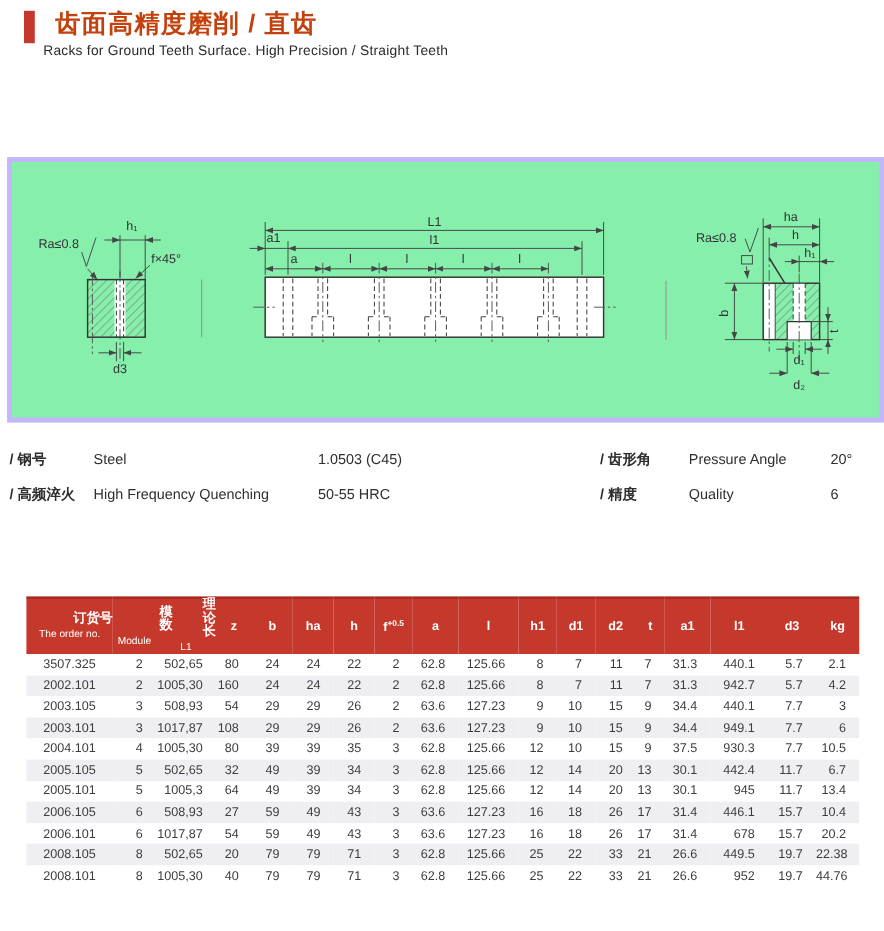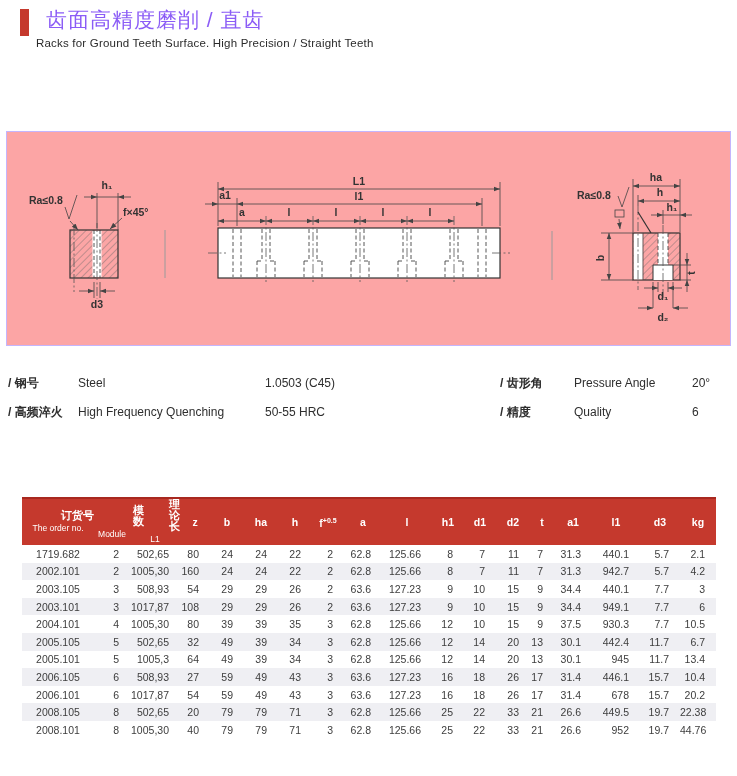--- a/index.html
+++ b/index.html
@@ -1,26 +1,26 @@
 <!DOCTYPE html>
 <html><head>
 <meta charset="utf-8">
 <style>
   html,body{margin:0;padding:0;background:#fff;}
   #page{position:relative;width:737px;height:776px;background:#fff;overflow:hidden;
         font-family:"Liberation Sans",sans-serif;color:#333;}
 
   
   #accent-bar{position:absolute;left:20px;top:9px;width:9px;height:27px;background:#c5392d;}
-  #title-zh{position:absolute;left:46px;top:6px;font-size:21px;font-weight:normal;color:#8b5cf6;letter-spacing:1px;}
+  #title-zh{position:absolute;left:46px;top:6px;font-size:21px;font-weight:bold;color:#c2410c;letter-spacing:1px;}
   #title-en{position:absolute;left:36px;top:37px;font-size:11.5px;color:#2b2b2b;letter-spacing:.2px;}
 
   
   #drawing-box{position:absolute;left:6px;top:131px;width:723px;height:213px;
-               border:1px solid #c4b5fd;background:#fca5a5;font-weight:bold;}
+               border:4px solid #c4b5fd;background:#86efac;}
   #drawing-box svg{display:block;}
   .outline{fill:none;stroke:#333;stroke-width:1.2;}
   .thin{stroke:#444;stroke-width:.8;fill:none;}
   .hidden-l{stroke:#444;stroke-width:.9;fill:none;stroke-dasharray:4 2.5;}
   .center-l{stroke:#555;stroke-width:.8;fill:none;stroke-dasharray:9 2.5 2 2.5;}
   .divider{stroke:#9a9a9a;stroke-width:1;}
   .dim-t{font-size:10.5px;fill:#333;}
 
   
   #specs{position:absolute;left:8px;top:375px;width:722px;display:grid;
@@ -263,21 +263,21 @@
         <th><span>d2</span></th>
         <th><span>t</span></th>
         <th><span>a1</span></th>
         <th><span>l1</span></th>
         <th><span>d3</span></th>
         <th><span>kg</span></th>
       </tr>
     </thead>
     <tbody>
         <tr>
-          <td class="ord">1719.682</td>
+          <td class="ord">3507.325</td>
           <td class="num">2</td>
           <td class="num">502,65</td>
           <td class="num">80</td>
           <td class="num">24</td>
           <td class="num">24</td>
           <td class="num">22</td>
           <td class="num">2</td>
           <td class="num">62.8</td>
           <td class="num">125.66</td>
           <td class="num">8</td>

